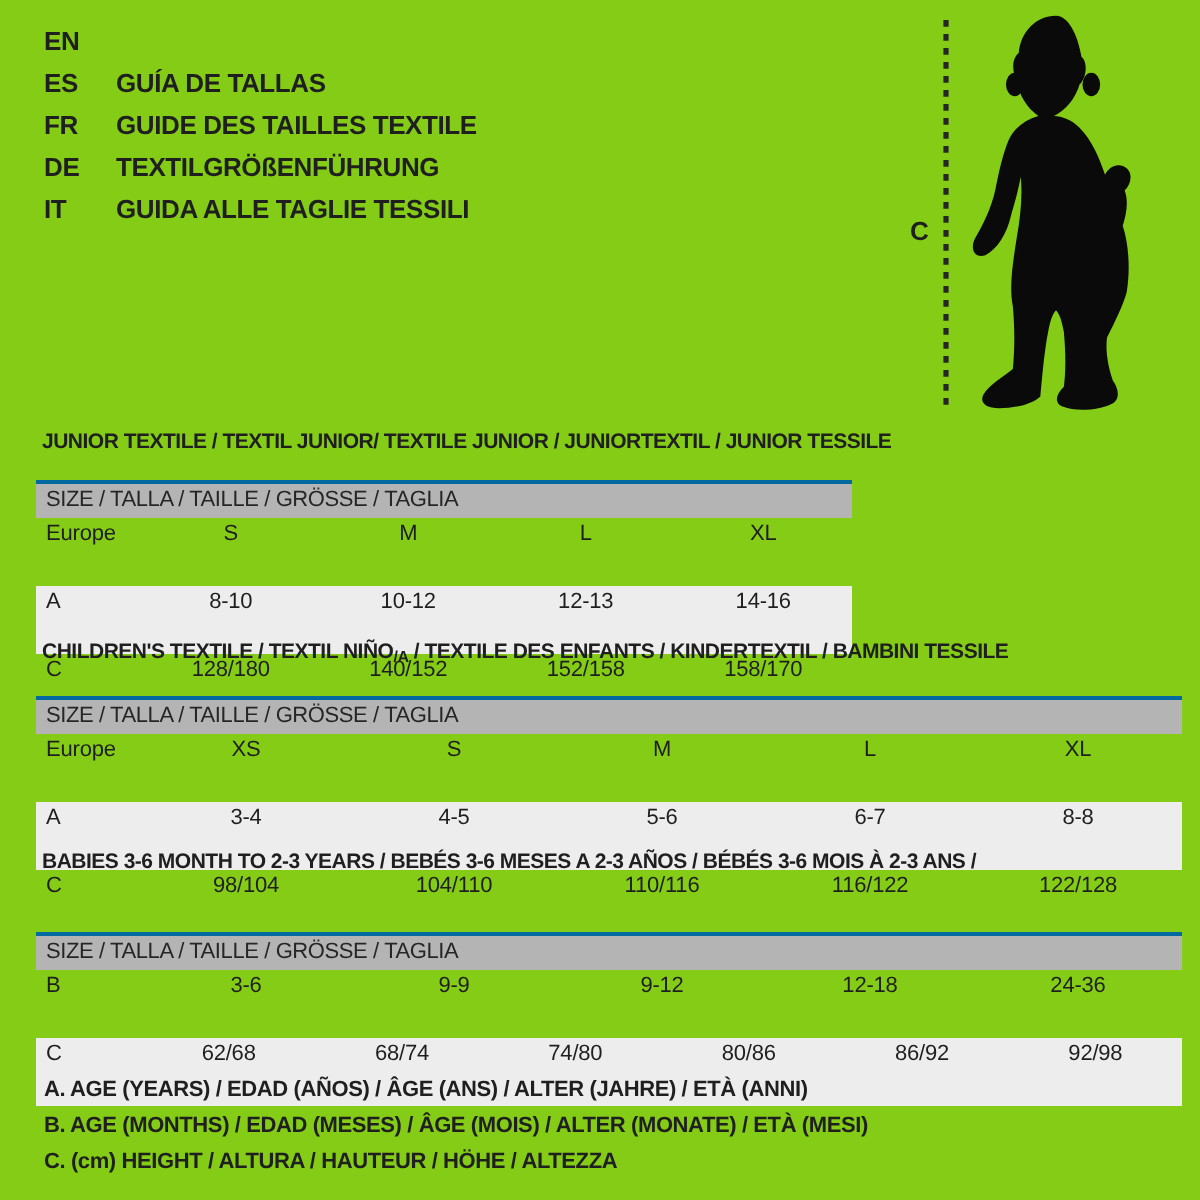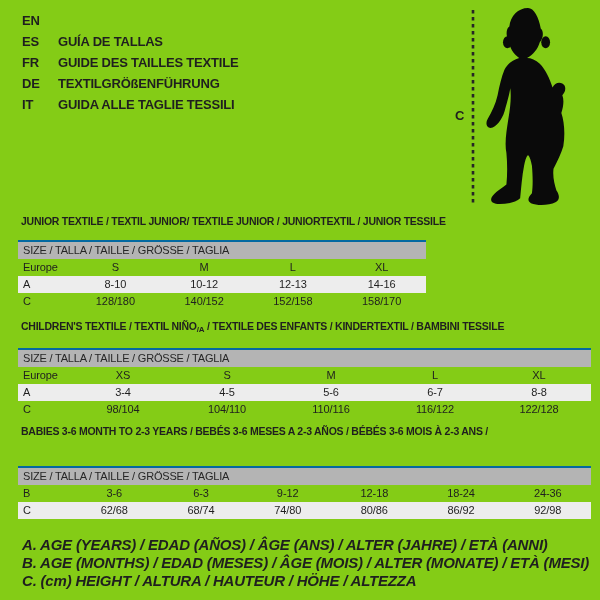--- a/index.html
+++ b/index.html
@@ -19,28 +19,28 @@
 
   
   .tbl-title{position:absolute;left:21px;font-weight:bold;font-size:10.5px;
              letter-spacing:-0.25px;white-space:nowrap;}
   .tbl-title .subscr{font-size:8px;vertical-align:-2px;}
   .tbl-title2{white-space:normal;width:560px;line-height:14px;}
   .tbl{position:absolute;left:18px;}
   .tbl-head{height:17px;background:#b4b4b4;border-top:2px solid #0369a1;
             font-size:11px;line-height:17px;padding-left:5px;color:#262626;
             letter-spacing:-0.2px;}
-  .trow{display:flex;height:17px;font-size:11px;line-height:17px;letter-spacing:-0.1px;}
+  .trow{display:flex;height:34px;font-size:11px;line-height:17px;letter-spacing:-0.1px;}
   .trow.shaded{background:#ededed;}
   .tcell{flex:1;text-align:center;}
   .tcell.lbl{flex:0 0 48px;text-align:left;padding-left:5px;}
 
   
   .footnotes{position:absolute;left:22px;top:536px;}
-  .fn{font-weight:bold;font-size:15px;line-height:18px;letter-spacing:-0.2px;white-space:nowrap;font-style:italic;}
+  .fn{font-weight:bold;font-size:11px;line-height:18px;letter-spacing:-0.2px;white-space:nowrap;}
 </style>
 </head>
 <body>
 
 <div id="stage">
 
   <div class="lang-block">
     <div class="lang-row">
       <span class="lang-code">EN</span>
     </div>
@@ -141,24 +141,23 @@
   </div>
 
   <div class="tbl-title tbl-title2" style="top:424px">
     <div>BABIES 3-6 MONTH TO 2-3 YEARS / BEBÉS 3-6 MESES A 2-3 AÑOS / BÉBÉS 3-6 MOIS À 2-3 ANS /</div>
   </div>
   <div class="tbl" style="top:466px;width:573px">
     <div class="tbl-head">SIZE / TALLA / TAILLE / GRÖSSE / TAGLIA</div>
     <div class="trow">
       <div class="tcell lbl">B</div>
       <div class="tcell">3-6</div>
-      <div class="tcell">6-3</div>
+      <div class="tcell">9-9</div>
       <div class="tcell">9-12</div>
       <div class="tcell">12-18</div>
-      <div class="tcell">18-24</div>
       <div class="tcell">24-36</div>
     </div>
     <div class="trow shaded">
       <div class="tcell lbl">C</div>
       <div class="tcell">62/68</div>
       <div class="tcell">68/74</div>
       <div class="tcell">74/80</div>
       <div class="tcell">80/86</div>
       <div class="tcell">86/92</div>
       <div class="tcell">92/98</div>

